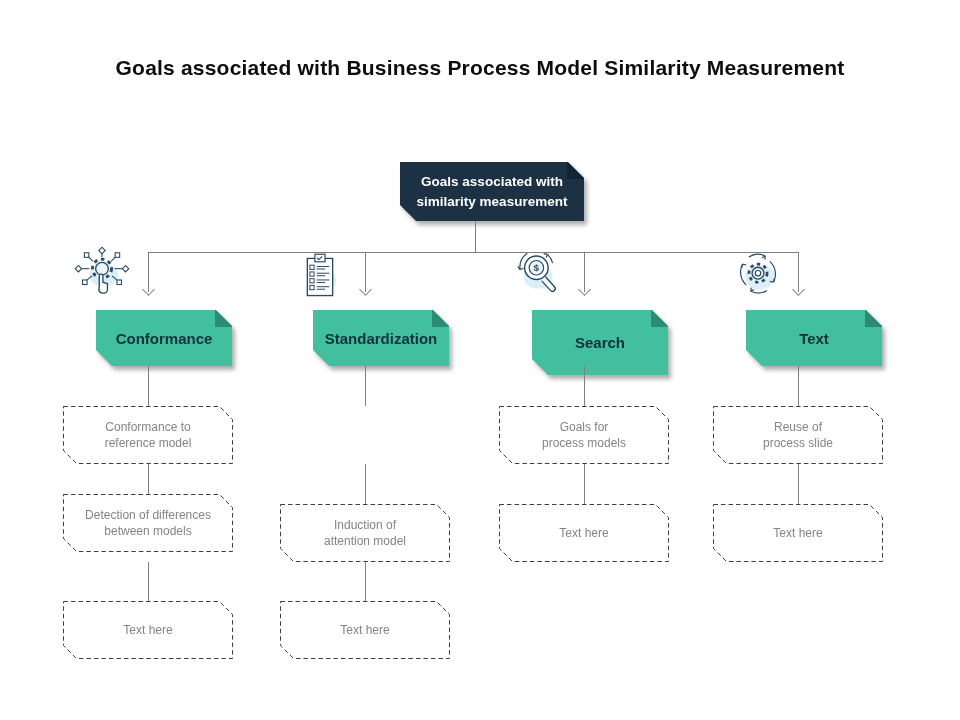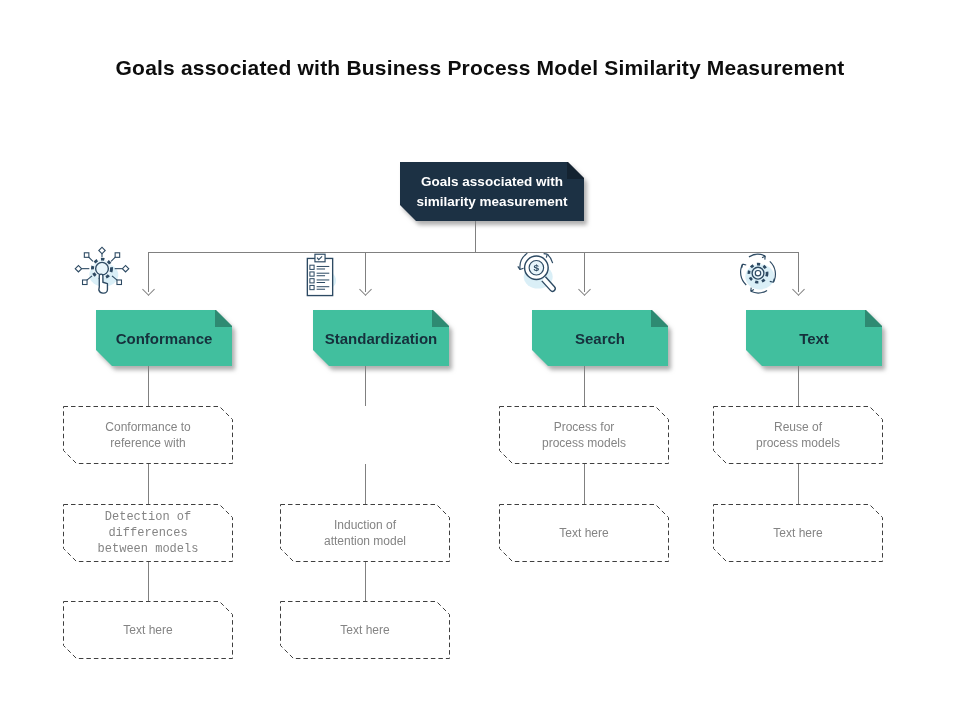--- a/index.html
+++ b/index.html
@@ -154,21 +154,21 @@
       <span class="label">Conformance</span>
       <i class="fold"></i>
     </div>
   </div>
   <div class="shadow-wrap" style="left:281px; top:276px; width:168px; height:56px;">
     <div class="snip teal-box">
       <span class="label">Standardization</span>
       <i class="fold"></i>
     </div>
   </div>
-  <div class="shadow-wrap" style="left:500px; top:276px; width:168px; height:56px;">
+  <div class="shadow-wrap" style="left:500px; top:276px; width:168px; height:65px;">
     <div class="snip teal-box">
       <span class="label">Search</span>
       <i class="fold"></i>
     </div>
   </div>
   <div class="shadow-wrap" style="left:714px; top:276px; width:168px; height:56px;">
     <div class="snip teal-box">
       <span class="label">Text</span>
       <i class="fold"></i>
     </div>
@@ -185,23 +185,23 @@
   <div class="vline" style="left:798px; top:430px; height:40px;"></div>
 
   <div class="vline" style="left:148px; top:528px; height:39px;"></div>
   <div class="vline" style="left:365px; top:528px; height:39px;"></div>
 
   <div class="dash-box" style="left:63px; top:372px;">
     <svg class="border" viewBox="0 0 170 58" preserveAspectRatio="none">
         <path d="M0.5,0.5 H156.5 L169.5,13.5 V57.5 H13.5 L0.5,44.5 Z" fill="#ffffff" stroke="#3f3f3f" stroke-width="1" stroke-dasharray="4.5 3"></path>
       </svg>
     <span class="txt">Conformance to
-reference with</span>
-  </div>
-  <div class="dash-box" style="left:63px; top:470px;font-family:Liberation Mono, monospace;">
+reference model</span>
+  </div>
+  <div class="dash-box" style="left:63px; top:460px;">
     <svg class="border" viewBox="0 0 170 58" preserveAspectRatio="none">
         <path d="M0.5,0.5 H156.5 L169.5,13.5 V57.5 H13.5 L0.5,44.5 Z" fill="#ffffff" stroke="#3f3f3f" stroke-width="1" stroke-dasharray="4.5 3"></path>
       </svg>
     <span class="txt">Detection of differences
 between models</span>
   </div>
   <div class="dash-box" style="left:63px; top:567px;">
     <svg class="border" viewBox="0 0 170 58" preserveAspectRatio="none">
         <path d="M0.5,0.5 H156.5 L169.5,13.5 V57.5 H13.5 L0.5,44.5 Z" fill="#ffffff" stroke="#3f3f3f" stroke-width="1" stroke-dasharray="4.5 3"></path>
       </svg>
@@ -219,36 +219,36 @@
     <svg class="border" viewBox="0 0 170 58" preserveAspectRatio="none">
         <path d="M0.5,0.5 H156.5 L169.5,13.5 V57.5 H13.5 L0.5,44.5 Z" fill="#ffffff" stroke="#3f3f3f" stroke-width="1" stroke-dasharray="4.5 3"></path>
       </svg>
     <span class="txt">Text here</span>
   </div>
 
   <div class="dash-box" style="left:499px; top:372px;">
     <svg class="border" viewBox="0 0 170 58" preserveAspectRatio="none">
         <path d="M0.5,0.5 H156.5 L169.5,13.5 V57.5 H13.5 L0.5,44.5 Z" fill="#ffffff" stroke="#3f3f3f" stroke-width="1" stroke-dasharray="4.5 3"></path>
       </svg>
-    <span class="txt">Process for
+    <span class="txt">Goals for
 process models</span>
   </div>
   <div class="dash-box" style="left:499px; top:470px;">
     <svg class="border" viewBox="0 0 170 58" preserveAspectRatio="none">
         <path d="M0.5,0.5 H156.5 L169.5,13.5 V57.5 H13.5 L0.5,44.5 Z" fill="#ffffff" stroke="#3f3f3f" stroke-width="1" stroke-dasharray="4.5 3"></path>
       </svg>
     <span class="txt">Text here</span>
   </div>
 
   <div class="dash-box" style="left:713px; top:372px;">
     <svg class="border" viewBox="0 0 170 58" preserveAspectRatio="none">
         <path d="M0.5,0.5 H156.5 L169.5,13.5 V57.5 H13.5 L0.5,44.5 Z" fill="#ffffff" stroke="#3f3f3f" stroke-width="1" stroke-dasharray="4.5 3"></path>
       </svg>
     <span class="txt">Reuse of
-process models</span>
+process slide</span>
   </div>
   <div class="dash-box" style="left:713px; top:470px;">
     <svg class="border" viewBox="0 0 170 58" preserveAspectRatio="none">
         <path d="M0.5,0.5 H156.5 L169.5,13.5 V57.5 H13.5 L0.5,44.5 Z" fill="#ffffff" stroke="#3f3f3f" stroke-width="1" stroke-dasharray="4.5 3"></path>
       </svg>
     <span class="txt">Text here</span>
   </div>
 
   <div class="page-num">3</div>
 </div>

